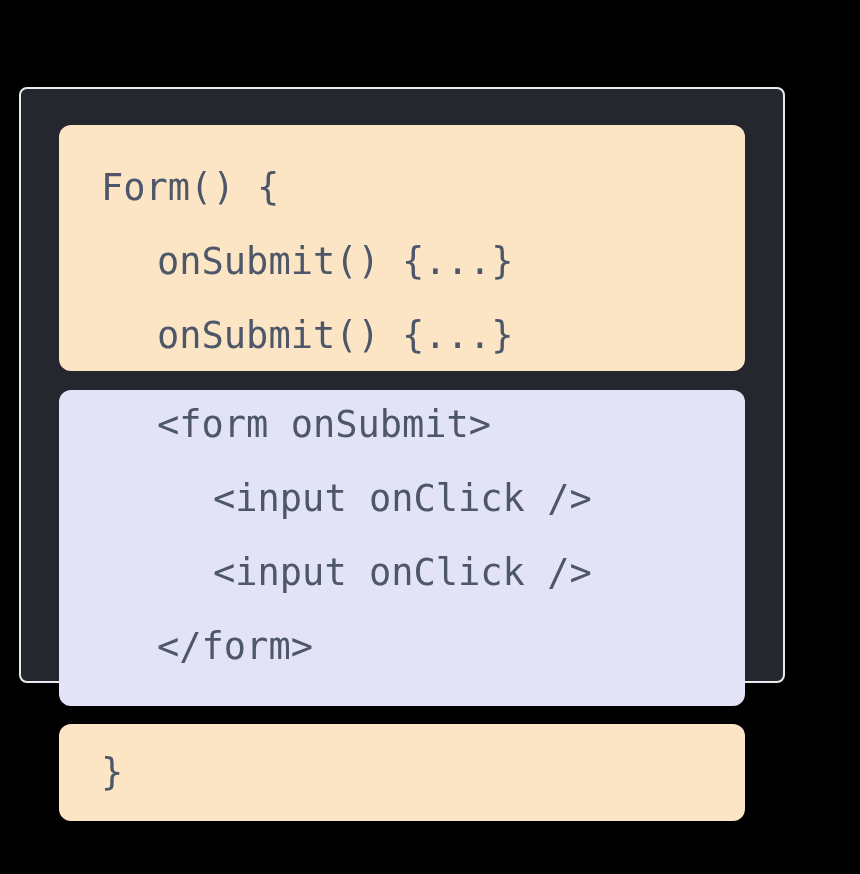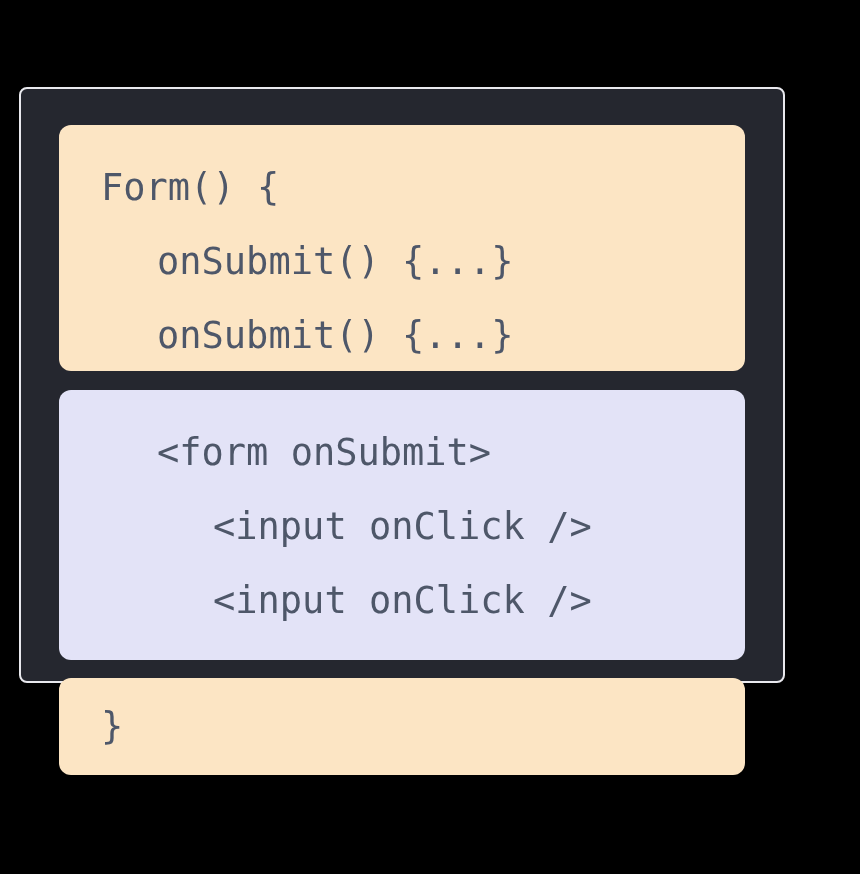--- a/index.html
+++ b/index.html
@@ -100,20 +100,21 @@
     <div class="code-block peach block-component-head">
       <div class="code-line indent-0">Form() {</div>
       <div class="code-line indent-1">onSubmit() {...}</div>
       <div class="code-line indent-1">onSubmit() {...}</div>
     </div>
 
     <div class="code-block lavender block-markup">
       <div class="code-line indent-1">&lt;form onSubmit&gt;</div>
       <div class="code-line indent-2">&lt;input onClick /&gt;</div>
       <div class="code-line indent-2">&lt;input onClick /&gt;</div>
+      <div class="code-line indent-1">&lt;/form&gt;</div>
     </div>
 
     <div class="code-block peach block-component-tail">
       <div class="code-line indent-0">}</div>
     </div>
 
   </div>
 
 </div>
 

